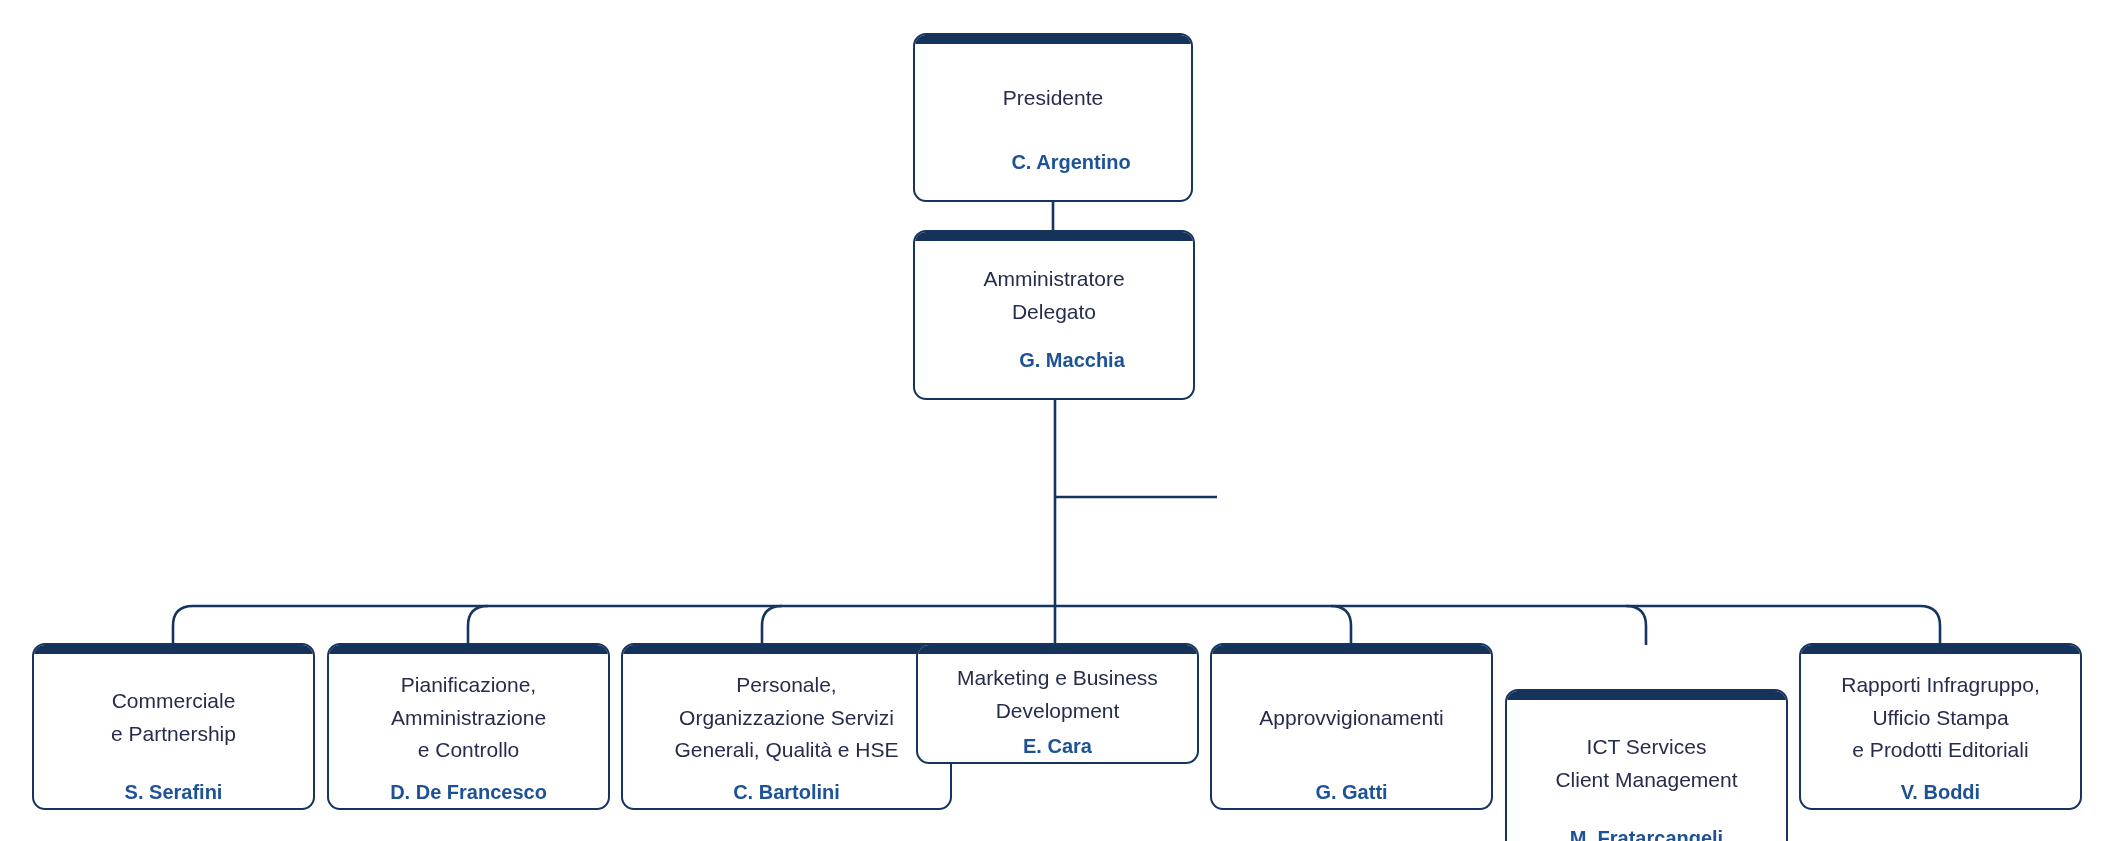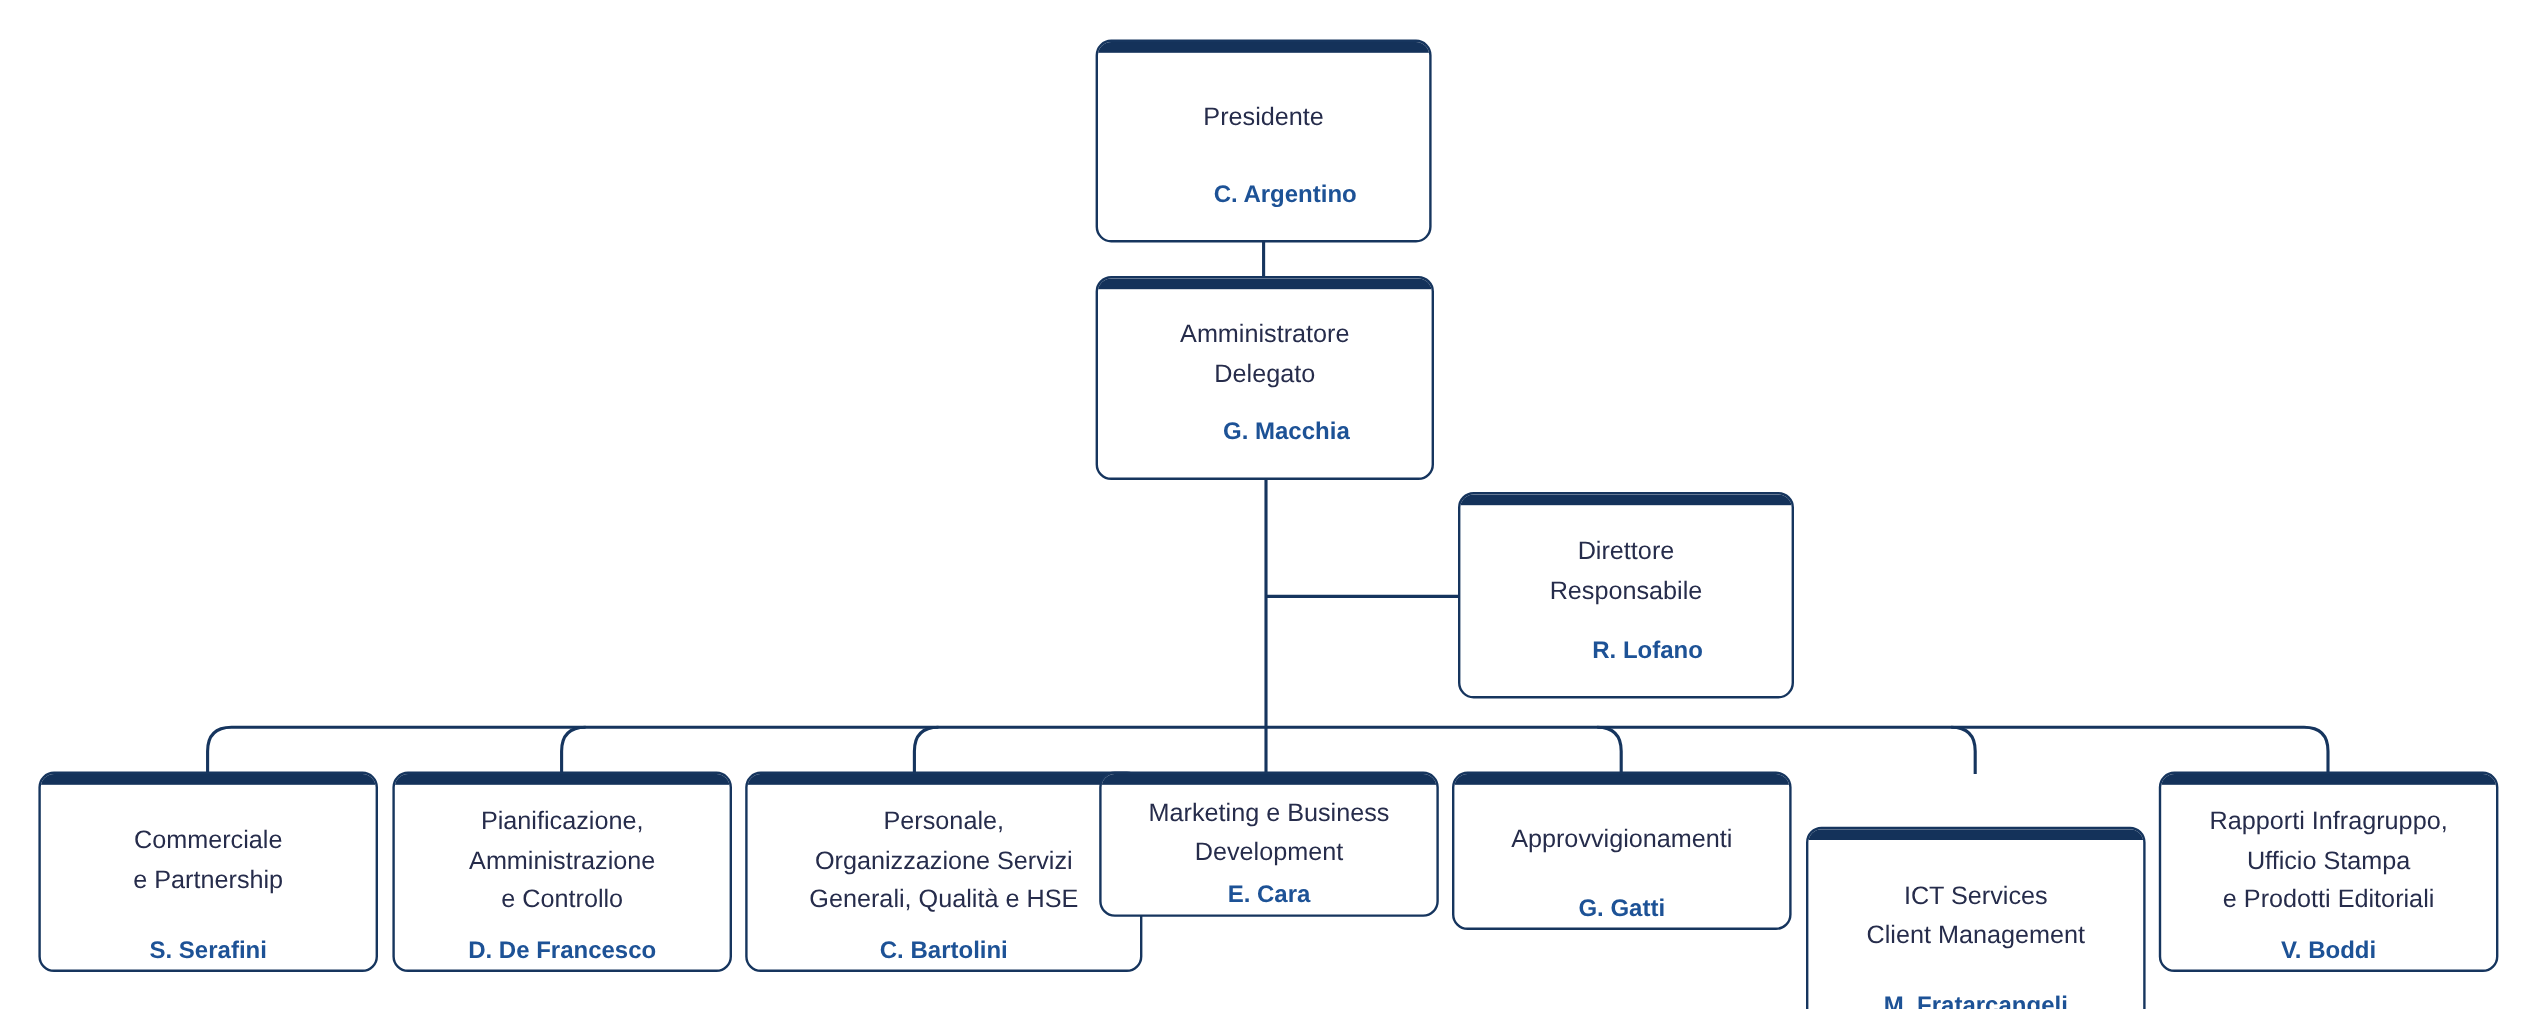--- a/index.html
+++ b/index.html
@@ -90,26 +90,20 @@
     <div class="name">C. Argentino</div>
   </div>
 
   <div class="node lvl-top" style="left:913px; top:230px; width:282px; height:170px;">
     <div class="bar"></div>
     <div class="title">Amministratore
 Delegato</div>
     <div class="name">G. Macchia</div>
   </div>
 
-  <div class="node lvl-top" style="left:1215px; top:410px; width:280px; height:172px;">
-    <div class="bar"></div>
-    <div class="title">Direttore
-Responsabile</div>
-    <div class="name">R. Lofano</div>
-  </div>
 
   <div class="node" style="left:32px; top:643px; width:283px; height:167px;">
     <div class="bar"></div>
     <div class="title">Commerciale
 e Partnership</div>
     <div class="name">S. Serafini</div>
   </div>
 
   <div class="node" style="left:327px; top:643px; width:283px; height:167px;">
     <div class="bar"></div>
@@ -127,21 +121,21 @@
     <div class="name">C. Bartolini</div>
   </div>
 
   <div class="node" style="left:916px; top:643px; width:283px; height:121px;">
     <div class="bar"></div>
     <div class="title">Marketing e Business
 Development</div>
     <div class="name">E. Cara</div>
   </div>
 
-  <div class="node" style="left:1210px; top:643px; width:283px; height:132px;">
+  <div class="node" style="left:1210px; top:643px; width:283px; height:167px;">
     <div class="bar"></div>
     <div class="title">Approvvigionamenti</div>
     <div class="name">G. Gatti</div>
   </div>
 
   <div class="node" style="left:1505px; top:643px; width:283px; height:167px;margin-top:46px;">
     <div class="bar"></div>
     <div class="title">ICT Services
 Client Management</div>
     <div class="name">M. Fratarcangeli</div>

